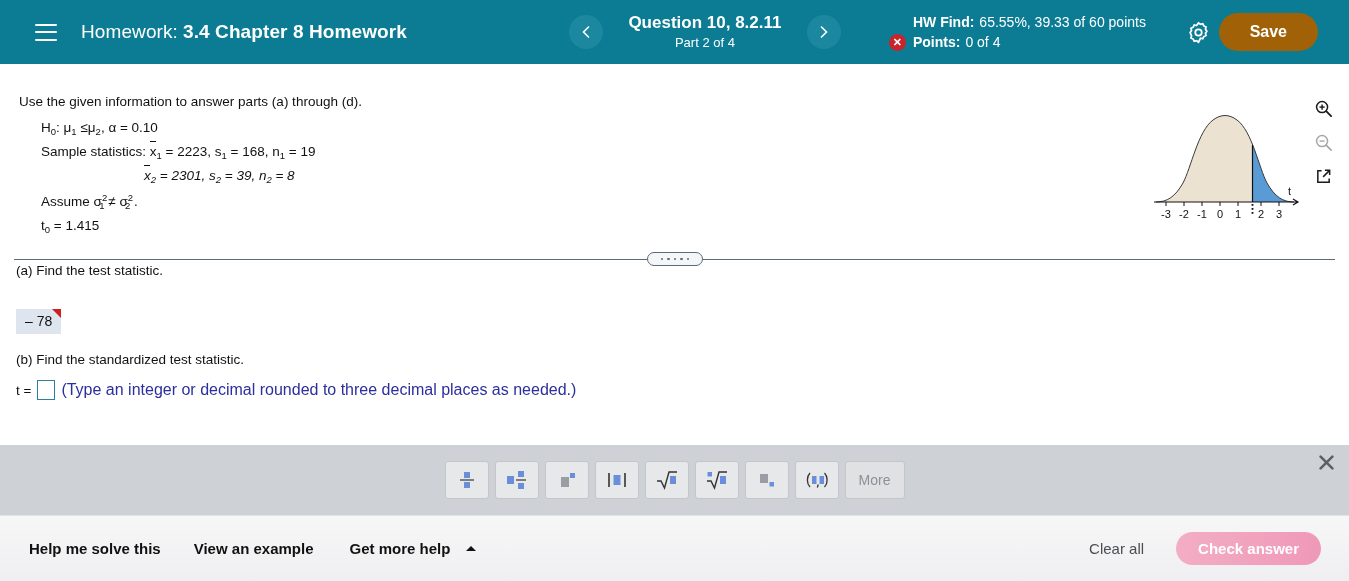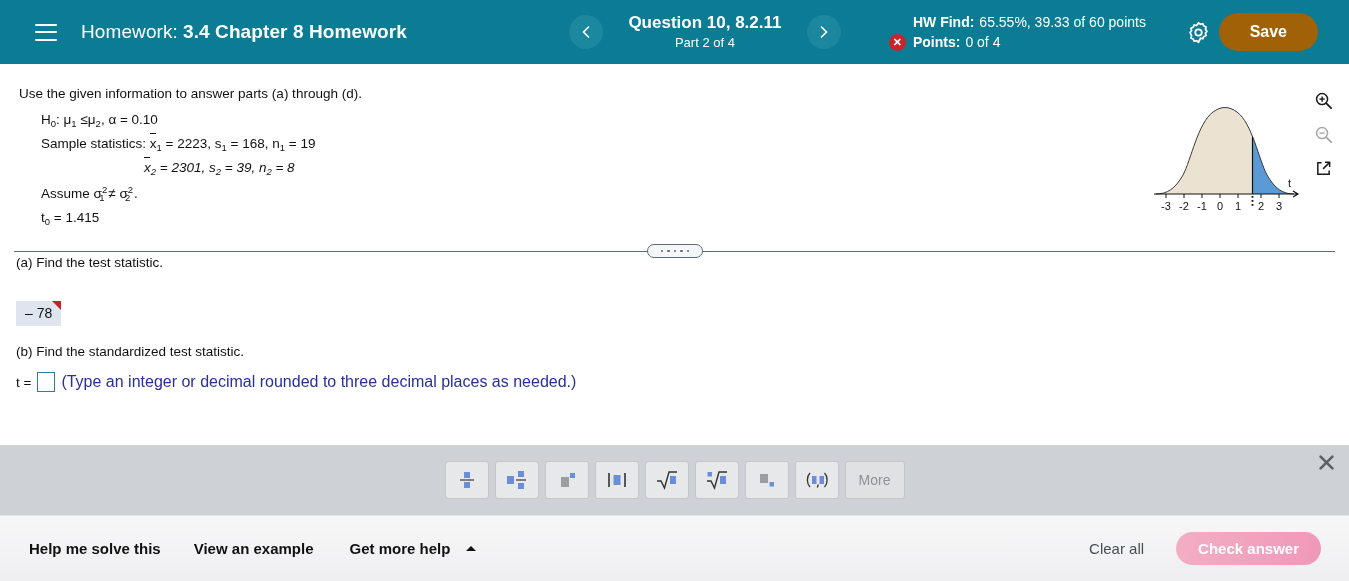--- a/index.html
+++ b/index.html
@@ -70,21 +70,21 @@
     margin-right: 31px;
     background: #a16207; color: #fff;
     border: none; border-radius: 19px;
     height: 38px; padding: 0 31px;
     font-size: 16px; font-weight: bold;
     font-family: "Liberation Sans", sans-serif;
     cursor: pointer;
   }
 
   
-  .main { position: absolute; top: 72px; left: 0; width: 1349px; height: 381px; background:#fff; }
+  .main { position: absolute; top: 80px; left: 0; width: 1349px; height: 381px; background:#fff; }
 
   .prompt {
     position: absolute; left: 19px; top: 14px;
     font-size: 13.5px; color: #111;
   }
 
   .given { position: absolute; left: 41px; top: 40px; font-size: 13.5px; color:#111; }
   .given .line { margin-bottom: 7px; white-space: nowrap; }
   .given .line.indent { margin-left: 103px; font-style: italic; }
   sub { font-size: 9.5px; vertical-align: -3px; }

